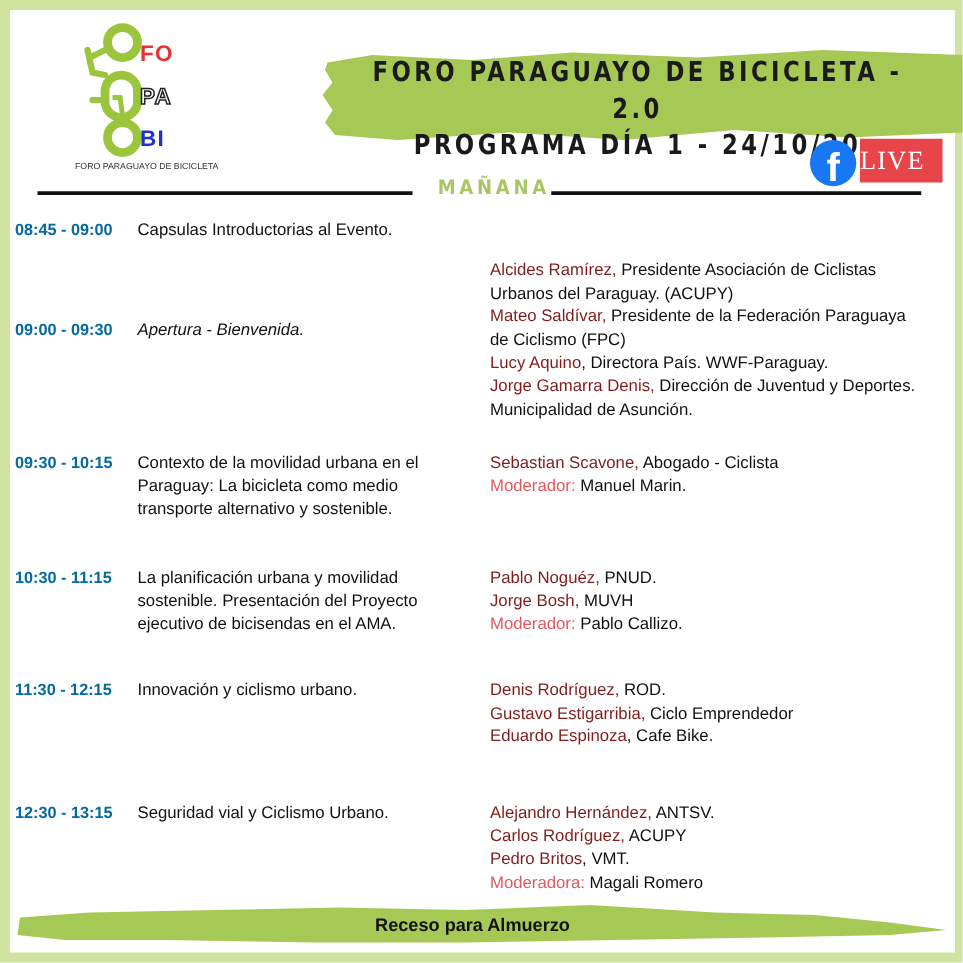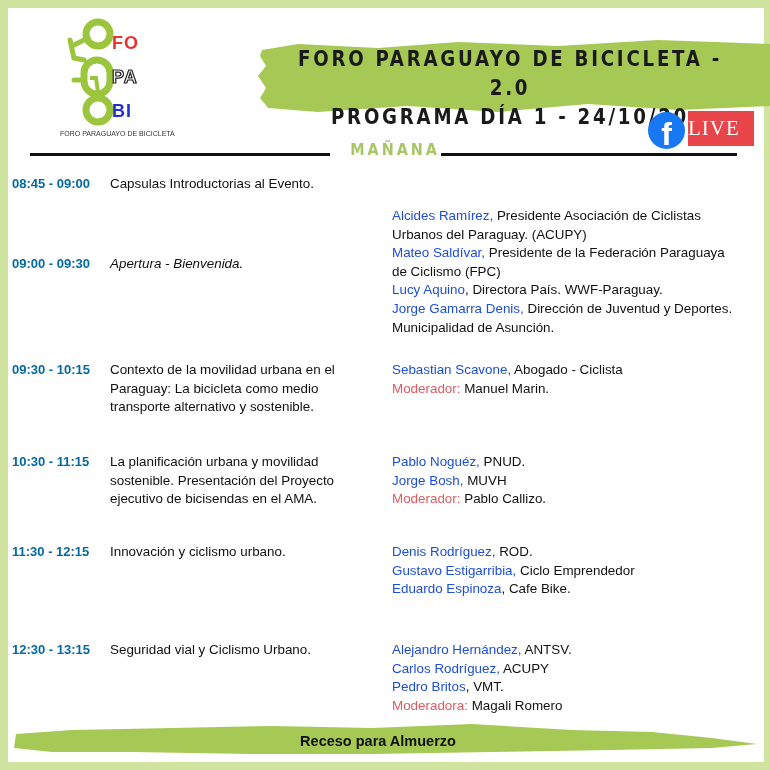--- a/index.html
+++ b/index.html
@@ -14,21 +14,21 @@
   .title-brush{position:absolute;left:258px;top:28px;width:520px;height:90px;}
   .title-text{position:absolute;left:270px;top:44px;width:480px;text-align:center;font-family:"DejaVu Sans Condensed","Liberation Sans",sans-serif;font-weight:bold;font-size:22px;letter-spacing:3px;line-height:29px;color:#1a1a1a;transform:scaleX(0.92);}
   .fb{position:absolute;left:648px;top:112px;width:37px;height:37px;border-radius:50%;background:#1877f2;color:#fff;font-family:"Liberation Sans",sans-serif;font-weight:bold;font-size:32px;line-height:44px;text-align:center;overflow:hidden;}
   .live{position:absolute;left:688px;top:111px;width:66px;height:35px;background:#e8454a;color:#fff;font-family:Liberation Serif, serif;font-size:21px;line-height:35px;text-align:left;letter-spacing:1px;}
   .rule{position:absolute;height:3px;background:#111;top:153px;}
   .section{position:absolute;left:330px;top:140px;width:110px;text-align:right;color:#a9c565;font-family:"DejaVu Sans Condensed","Liberation Sans",sans-serif;font-weight:bold;font-size:16px;letter-spacing:3px;}
   .row{position:absolute;left:12px;width:740px;font-family:"Liberation Sans",sans-serif;font-size:13.4px;line-height:18.6px;color:#111;}
   .time{position:absolute;left:0;top:0;width:96px;color:#0369a1;font-weight:bold;font-size:13px;white-space:nowrap;}
   .topic{position:absolute;left:98px;top:0;width:270px;}
   .speakers{position:absolute;left:380px;top:0;width:350px;}
-  .name{color:#1d4ed8;}
+  .name{color:#7f1d1d;}
   .mod{color:#e05a60;}
   .line{display:block;}
   .footer-brush{position:absolute;left:12px;top:722px;width:745px;height:36px;}
   .footer-text{position:absolute;left:0;top:733px;width:708px;text-align:center;font-family:"Liberation Sans",sans-serif;font-weight:bold;font-size:14.5px;color:#111;margin-left:24px;}
 </style>
 </head>
 <body>
 
 <div class="sheet"></div>
 

